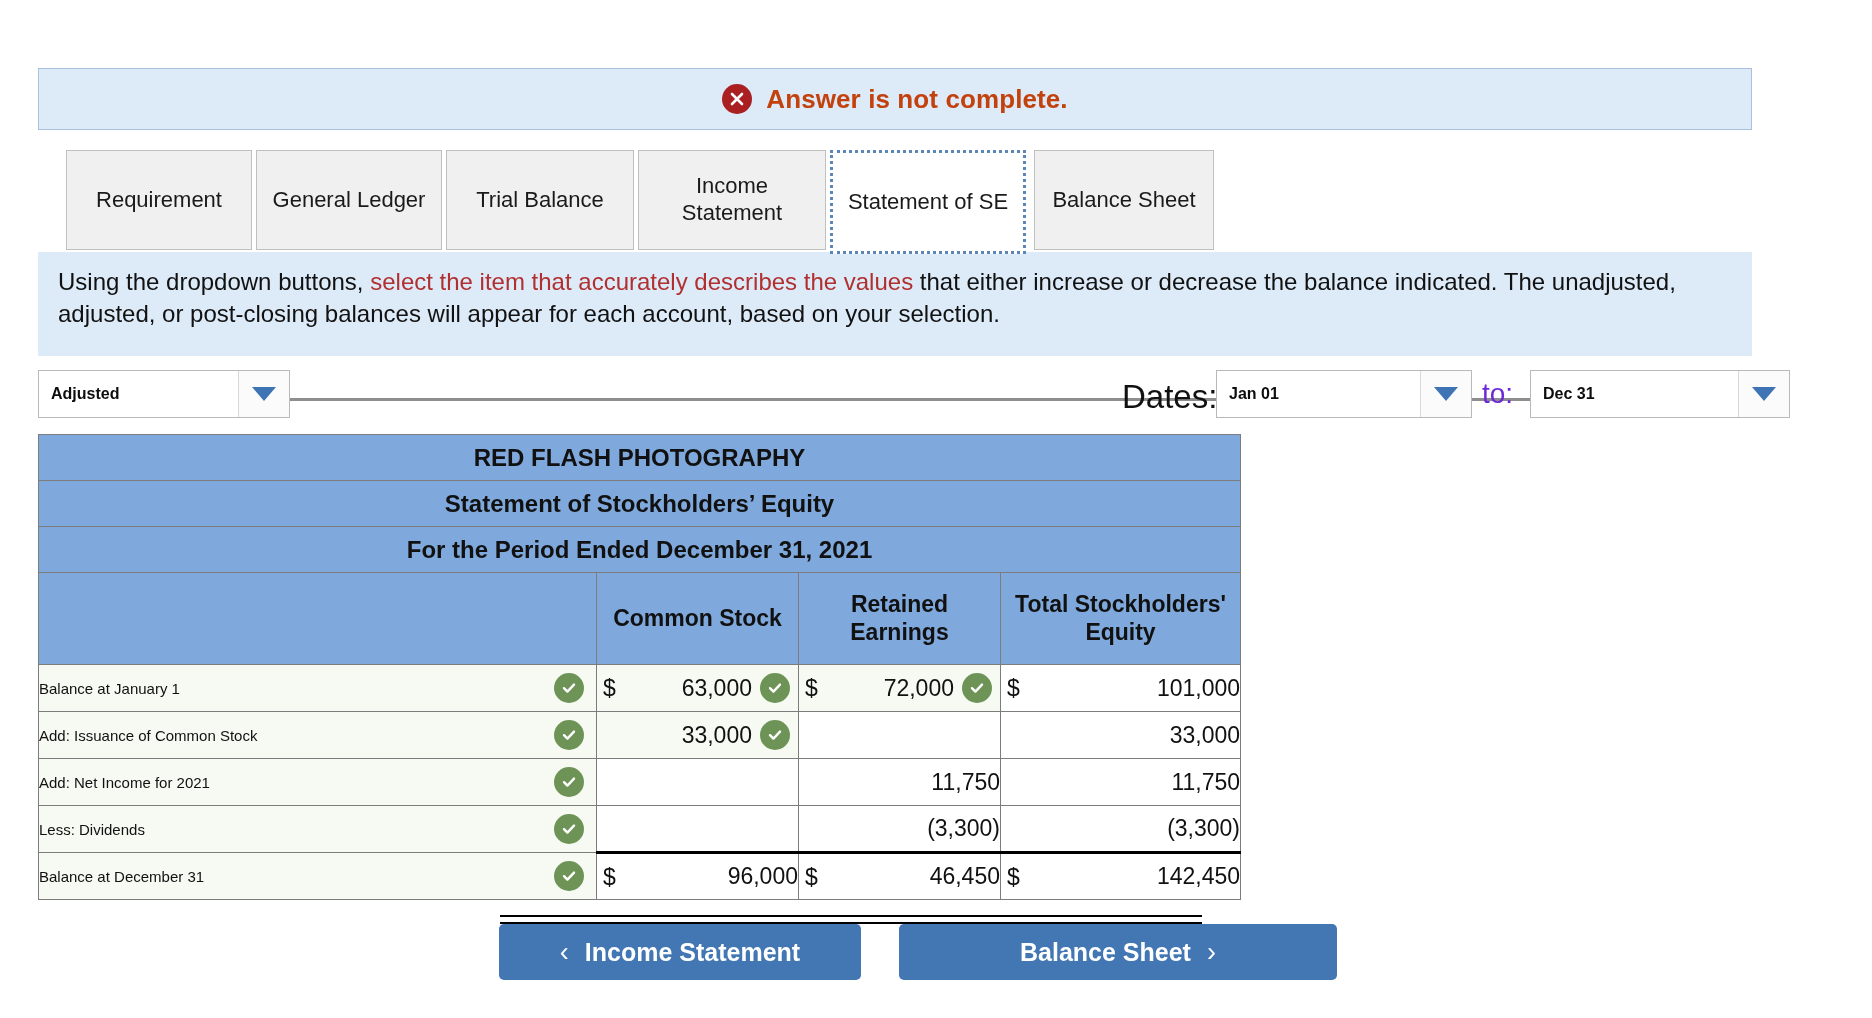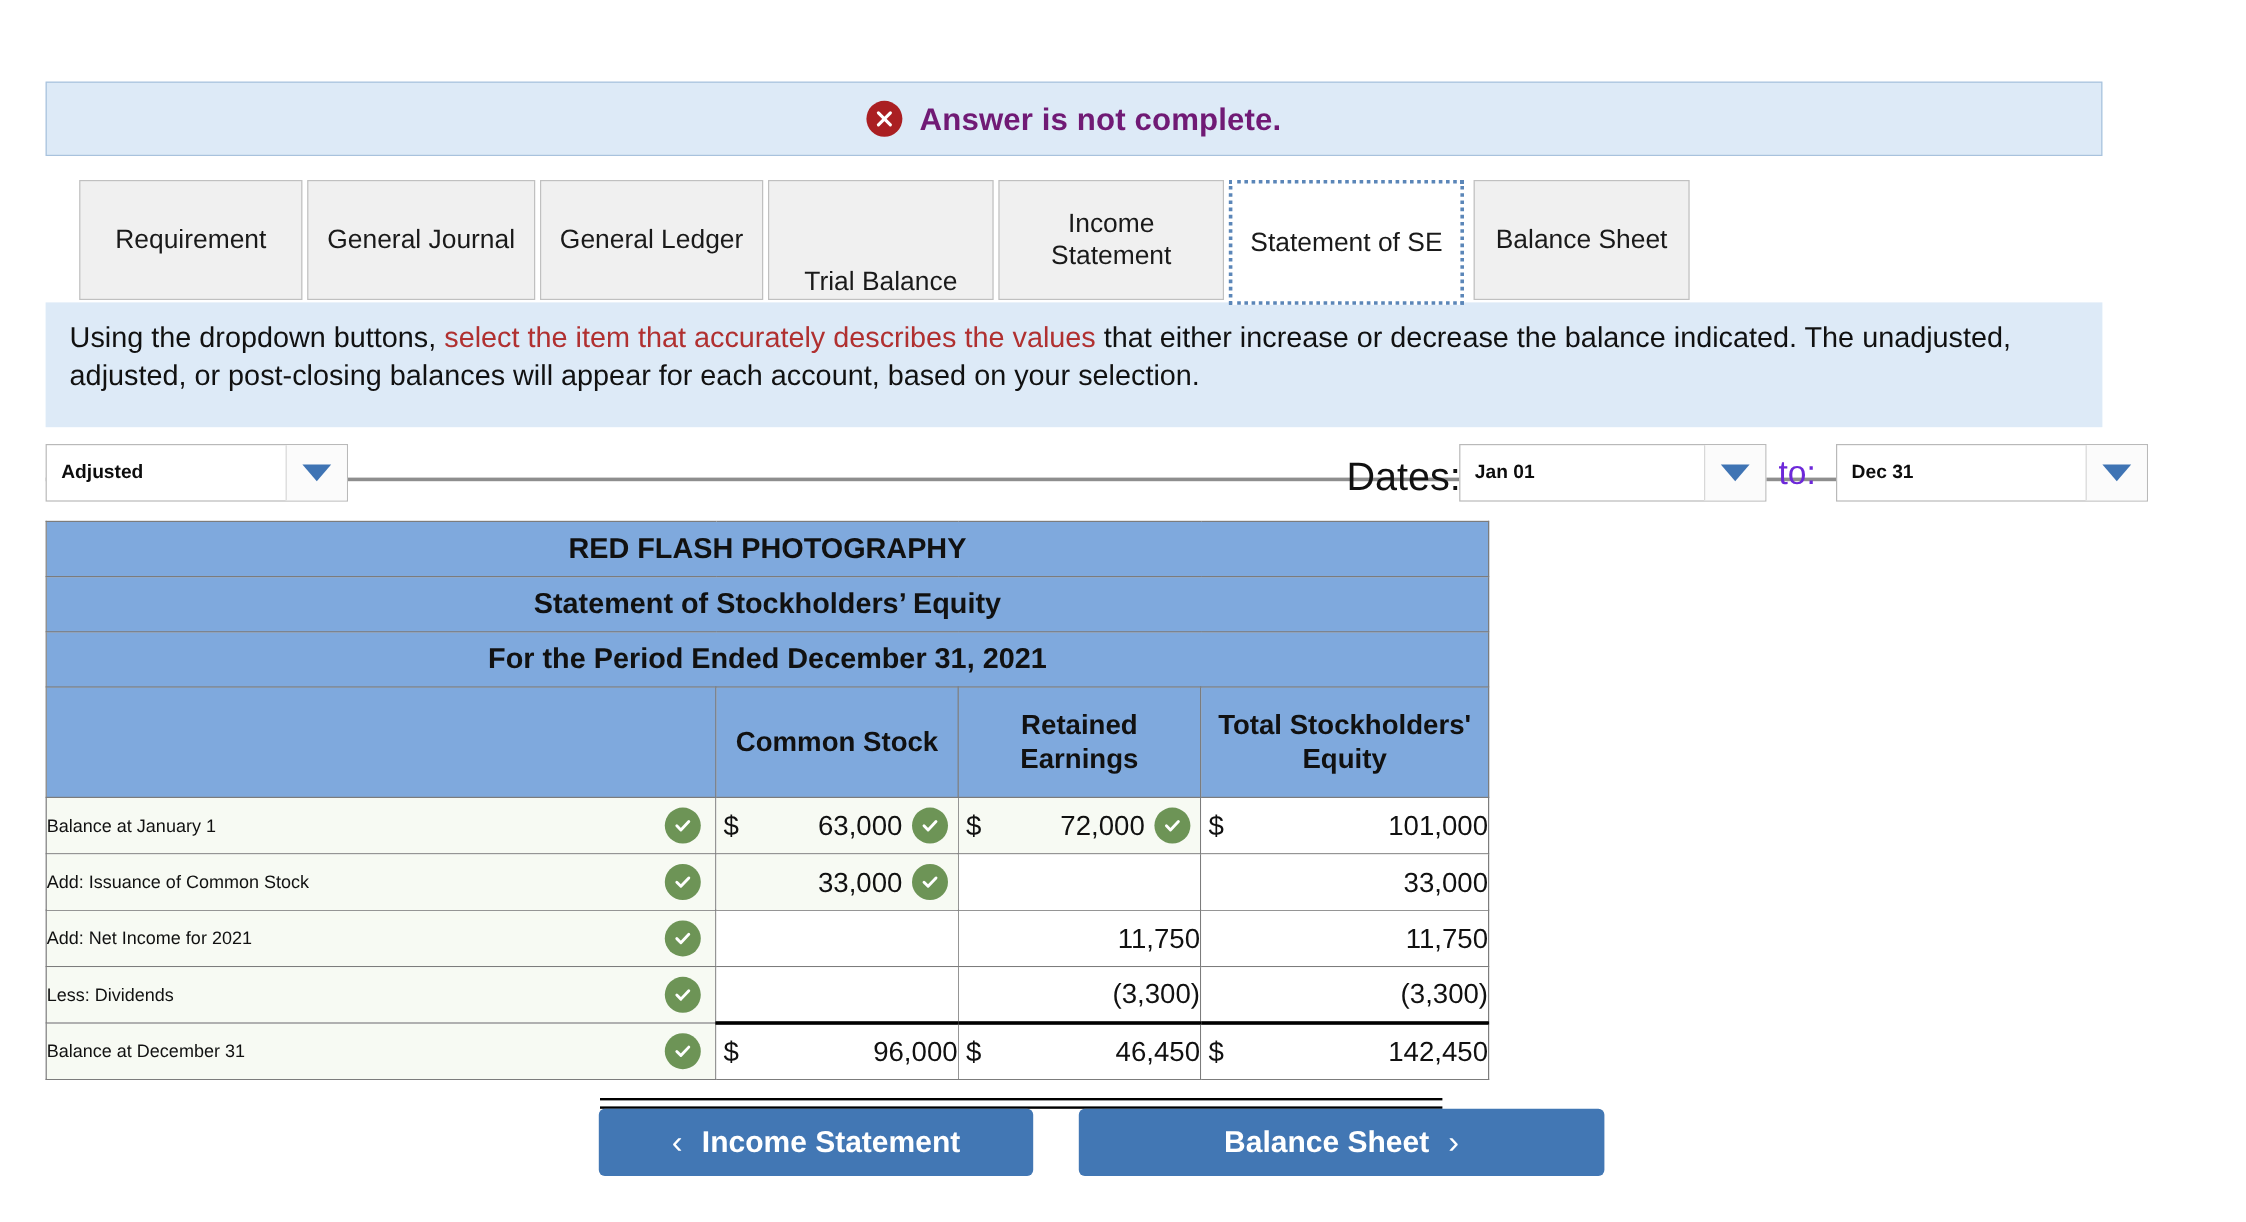--- a/index.html
+++ b/index.html
@@ -38,21 +38,21 @@
     width: 30px; height: 30px;
     border-radius: 50%;
     background: #aa1f22;
     display: flex; align-items: center; justify-content: center;
     flex: 0 0 auto;
   }
   .alert-icon svg { display:block; }
   .alert-text {
     font-size: 26px;
     font-weight: bold;
-    color: #701a75;
+    color: #c2410c;
     letter-spacing: 0.1px;
   }
 
   
   .tabstrip {
     position: absolute;
     left: 38px;
     top: 150px;
     width: 1714px;
     height: 104px;
@@ -83,21 +83,21 @@
   .tab.active {
     background: #ffffff;
     border: 3px dotted #5b86b8;
     height: 104px;
     position: relative;
     z-index: 3;
   }
   .tab-t1 { width: 186px; }
   .tab-t2 { width: 190px; }
   .tab-t3 { width: 186px; }
-  .tab-t4 { width: 188px; align-items: flex-end; }
+  .tab-t4 { width: 188px; }
   .tab-t5 { width: 188px; }
   .tab-t6 { width: 196px; }
   .tab-t7 { width: 180px; margin-left: 4px; }
   .tabstrip-underline {
     position: absolute;
     left: 0;
     top: 248px;
     width: 1714px;
     height: 3px;
     background: #8e8e8e;
@@ -305,23 +305,20 @@
         </svg>
       </span>
       <span class="alert-text">Answer is not complete.</span>
     </div>
   </div>
 
   <div class="tabstrip">
     <div class="tabs-row">
       <div class="tab tab-t1">
         <span>Requirement</span>
-      </div>
-      <div class="tab tab-t2">
-        <span>General Journal</span>
       </div>
       <div class="tab tab-t3">
         <span>General Ledger</span>
       </div>
       <div class="tab tab-t4">
         <span>Trial Balance</span>
       </div>
       <div class="tab tab-t5">
         <span>Income Statement</span>
       </div>

